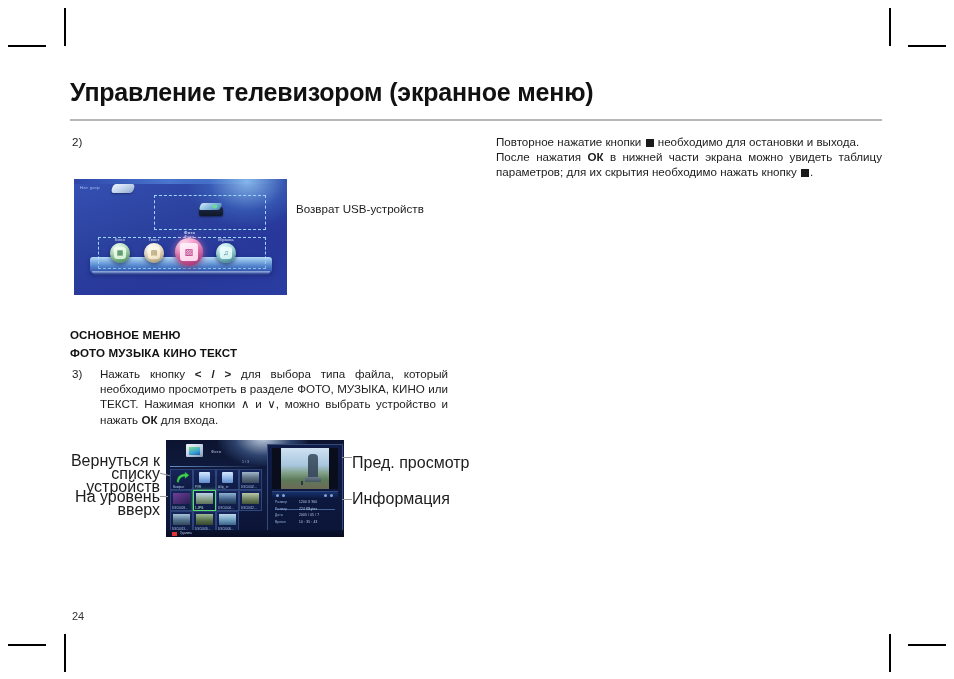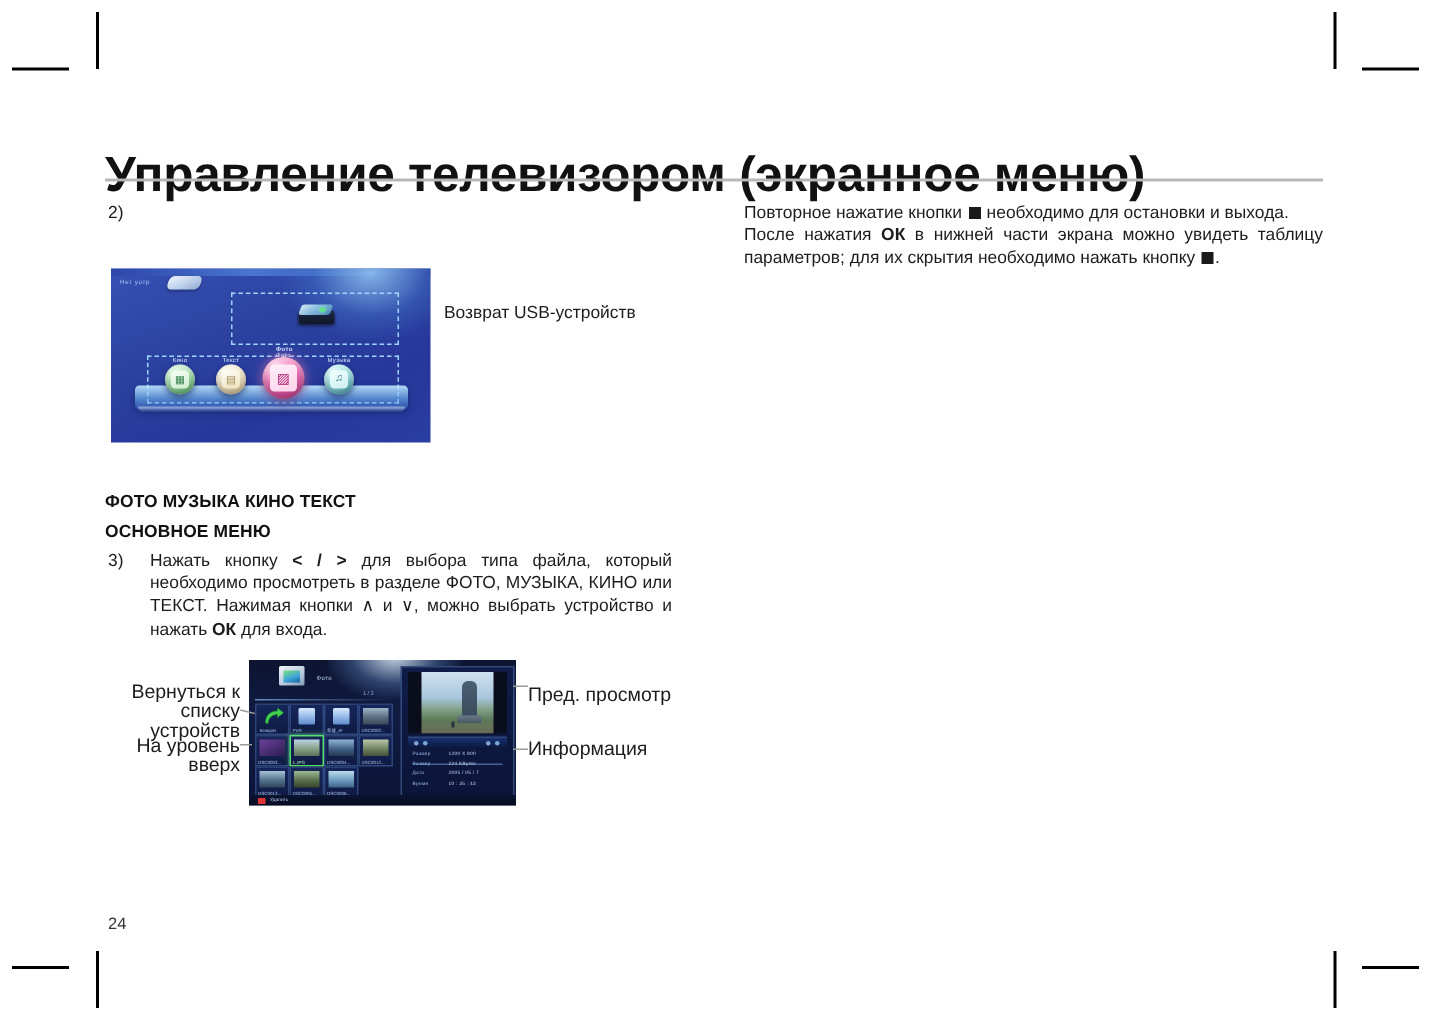--- a/index.html
+++ b/index.html
@@ -9,22 +9,22 @@
   }
   .page{position:absolute;inset:0;}
 
   
   .crop{position:absolute;background:#000;}
   .crop.h{width:38px;height:1.6px;}
   .crop.v{width:1.6px;height:38px;}
 
   
   .page-title{
-    position:absolute;left:70px;top:98px;width:812px;
-    font-size:33px;font-weight:bold;letter-spacing:-0.2px;
+    position:absolute;left:70px;top:79px;width:812px;
+    font-size:25px;font-weight:bold;letter-spacing:-0.2px;
     color:#111;line-height:1.1;white-space:nowrap;
   }
   .title-rule{
     position:absolute;left:70px;top:119px;width:812px;height:2px;
     background:#b7b7b7;
   }
 
   
   .col-left{position:absolute;left:70px;top:134px;width:378px;}
   .col-right{position:absolute;left:496px;top:134px;width:386px;}
@@ -247,21 +247,21 @@
   }
   .tv2 .botbar .sw{
     position:absolute;left:6px;top:1.5px;width:5px;height:4px;background:#e03535;
   }
   .tv2 .botbar .lb{
     position:absolute;left:14px;top:1.4px;font-size:3.2px;color:#b7cbea;
   }
 
   
   .callout{
-    position:absolute;font-size:13px;color:#1c1c1c;line-height:13px;
+    position:absolute;font-size:16px;color:#1c1c1c;line-height:13px;
   }
   .callout.r{text-align:right;}
   .cap-usb{position:absolute;left:296px;top:202px;font-size:11.6px;color:#1c1c1c;}
   .lead{position:absolute;background:#9a9a9a;height:1px;}
 
   .pagenum{
     position:absolute;left:72px;top:610px;font-size:11px;color:#333;
   }
 </style>
 </head>
@@ -321,22 +321,22 @@
     </div>
 
     <div class="ic-label" style="left:135px;top:58px;">Музыка</div>
     <div class="ic ic-muz">
       <div class="inner" style="background:linear-gradient(160deg,#f2ffff,#cdeef0);color:#236f7c;">♫</div>
     </div>
   </div>
   <div class="cap-usb">Возврат USB-устройств</div>
 
   <div style="position:absolute;left:70px;top:328px;width:378px;">
+    <div class="sec-head">ОСНОВНОЕ МЕНЮ</div>
     <div class="sec-head" style="margin-bottom:7px;">ФОТО МУЗЫКА КИНО ТЕКСТ</div>
-    <div class="sec-head">ОСНОВНОЕ МЕНЮ</div>
     <div class="para numbered">
       <span class="num">3)</span>
       <span>Нажать кнопку </span><b>&lt; / &gt;</b><span> для выбора типа файла, который необходимо просмотреть в разделе ФОТО, МУЗЫКА, КИНО или ТЕКСТ. Нажимая кнопки ∧ и ∨, можно выбрать устройство и нажать </span><b>ОК</b><span> для входа.</span>
     </div>
   </div>
 
   <div class="tv2">
     <div class="flare"></div>
     <div class="t-folder">
         <div class="pic"></div>

